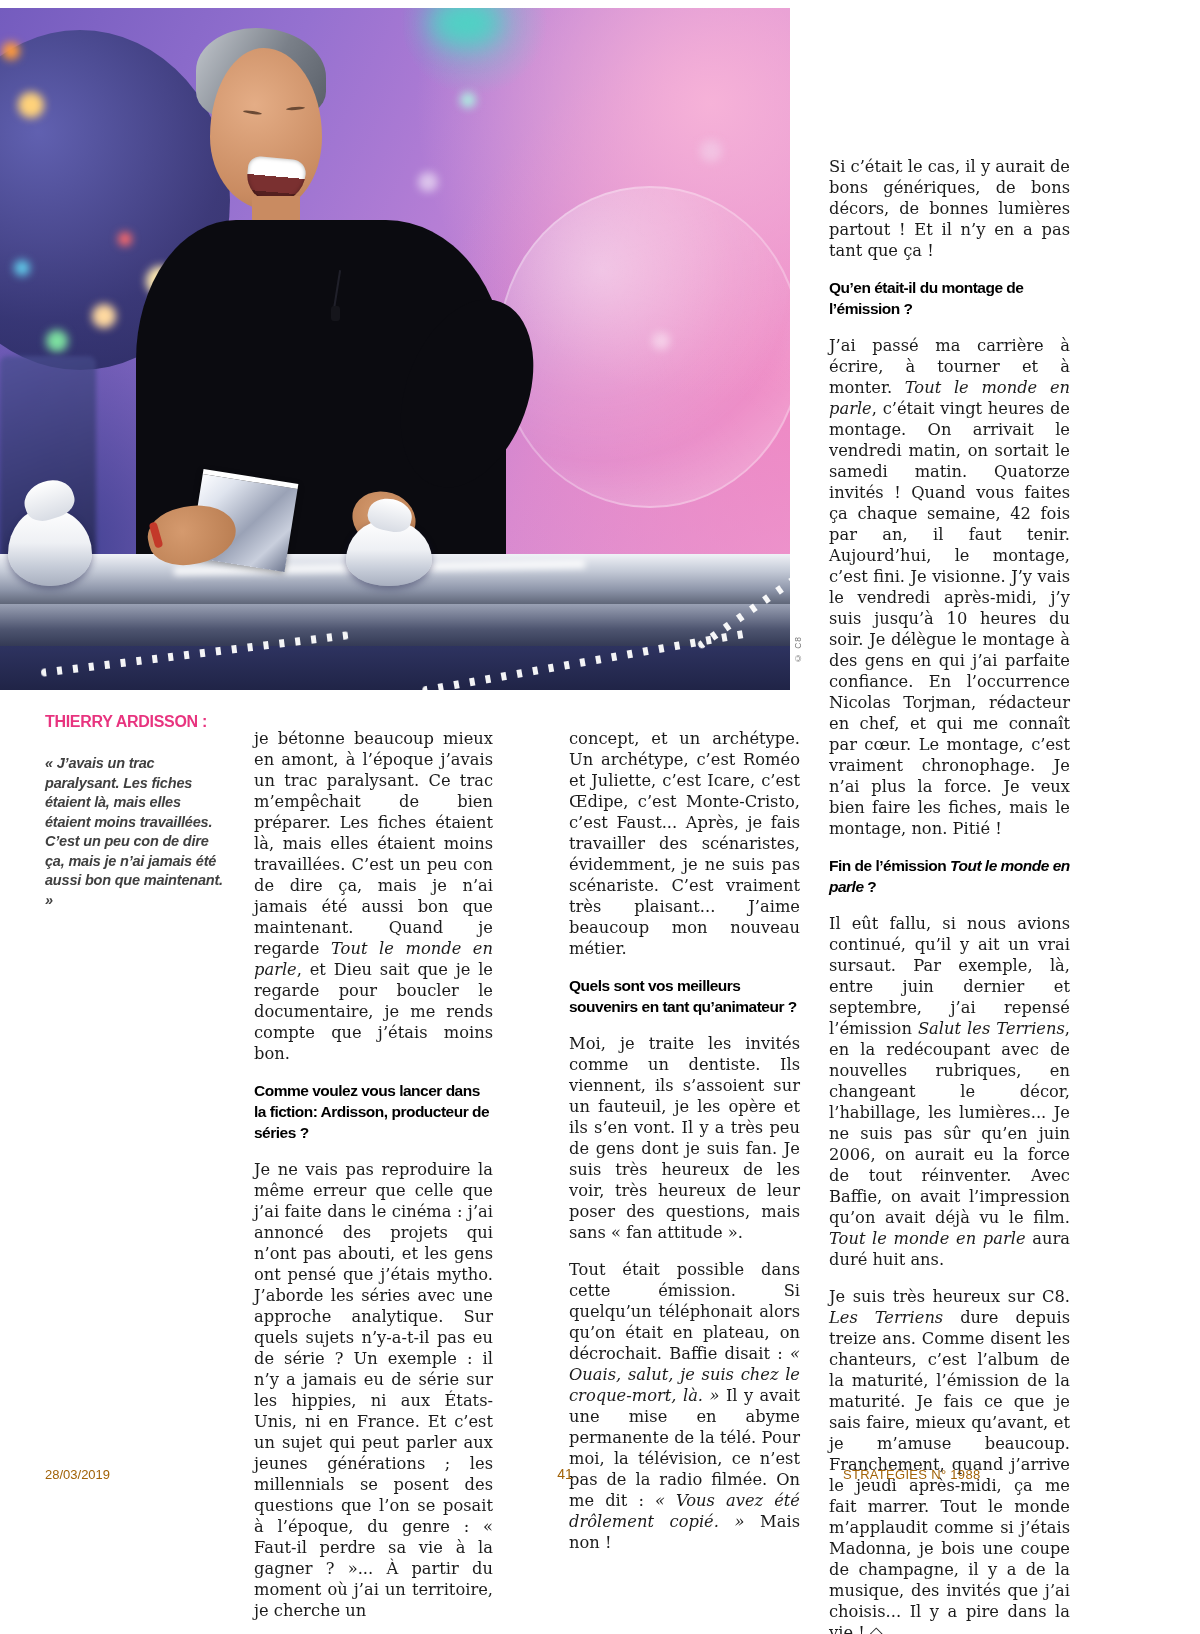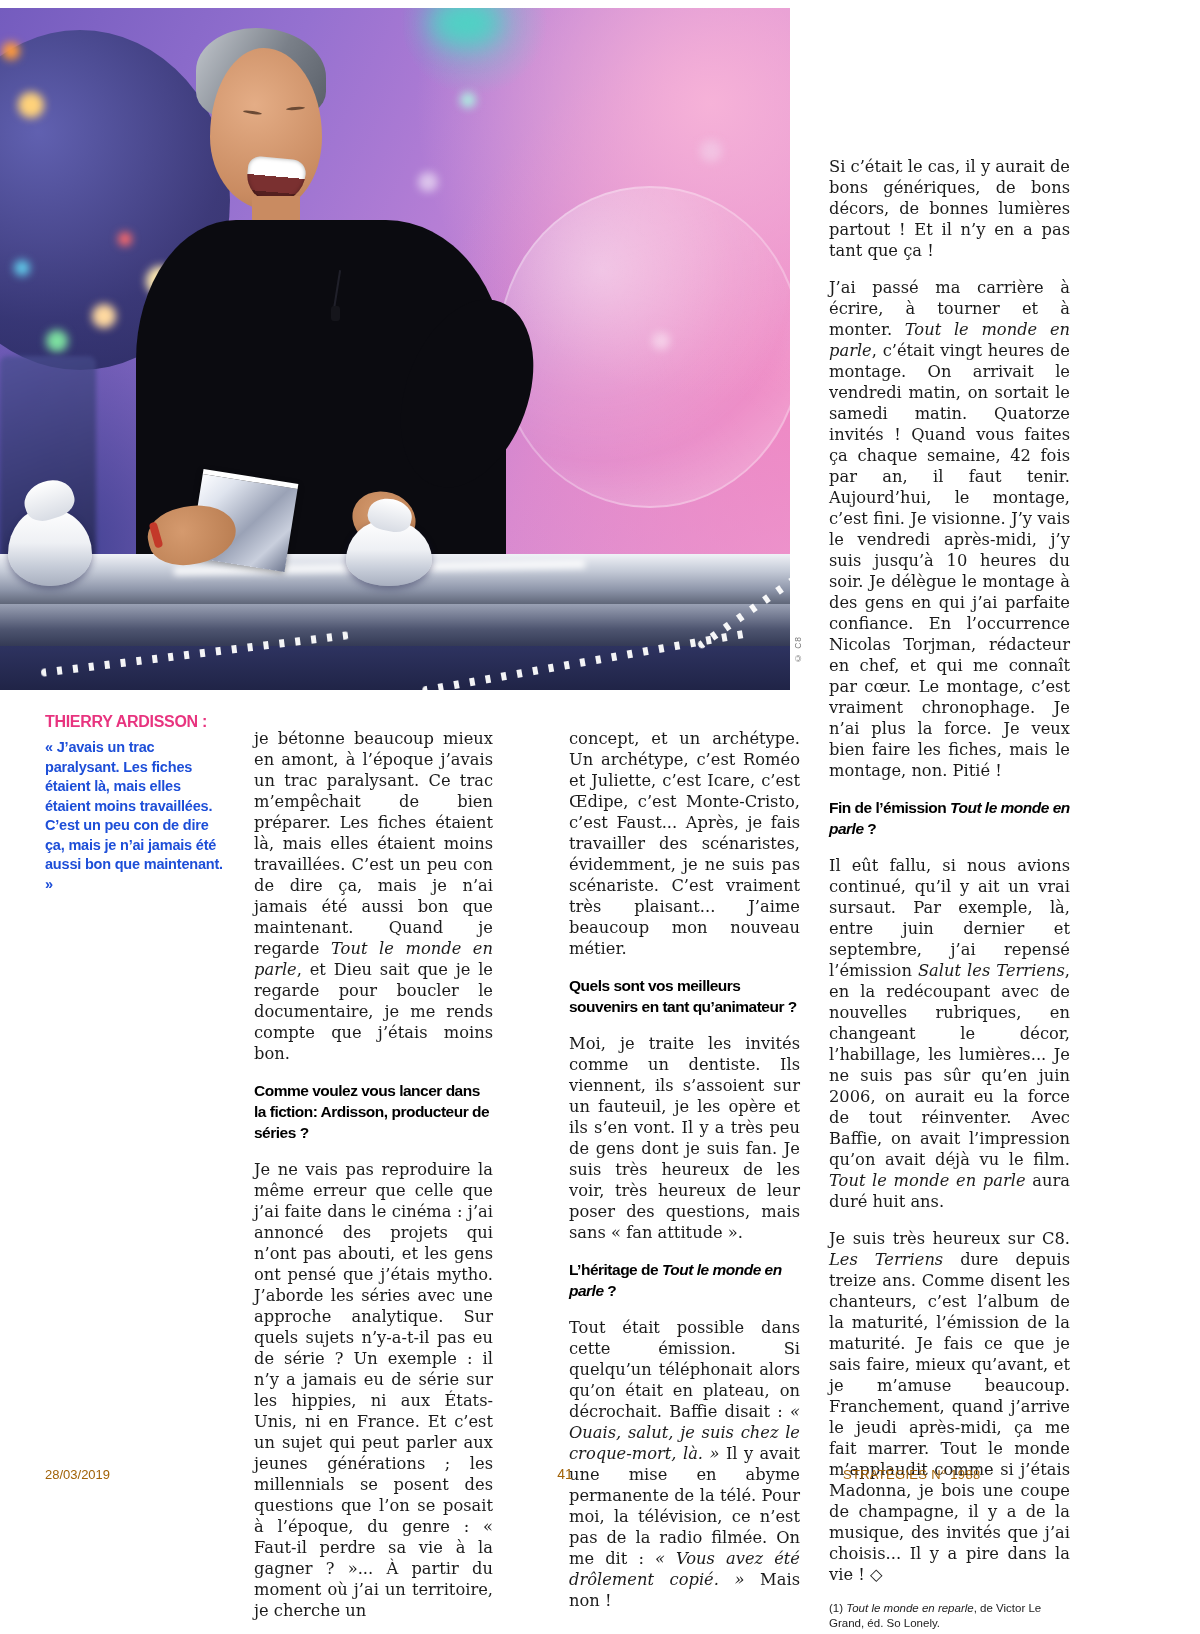--- a/index.html
+++ b/index.html
@@ -71,22 +71,22 @@
     background:linear-gradient(#ffffff,#d8dce4);border-radius:50% 50% 40% 40%;transform:rotate(12deg);}
 
   
   .credit{position:absolute;left:793px;top:636px;writing-mode:vertical-rl;transform:rotate(180deg);
     font-family:"Liberation Sans",sans-serif;font-size:8.5px;color:#777;letter-spacing:1px;}
 
   
   .pullquote{position:absolute;left:45px;top:712px;width:180px;
     font-family:"Liberation Sans",sans-serif;}
   .pq-speaker{font-weight:700;font-size:16px;line-height:20px;color:#e8347f;letter-spacing:-.3px;}
-  .pq-text{margin-top:6px;font-weight:700;font-size:14.5px;line-height:19.5px;
-    color:#1d4ed8;letter-spacing:-.2px;}
+  .pq-text{margin-top:22px;font-weight:700;font-style:italic;font-size:14.5px;line-height:19.5px;
+    color:#404040;letter-spacing:-.2px;}
 
   .col{position:absolute;text-align:justify;font-size:16.3px;line-height:21px;}
   .col-1{left:238px;top:712px;width:271px;}
   .col-2{left:553px;top:712px;width:263px;}
   .col-3{left:813px;top:140px;width:273px;}
   .col p{margin:16px;}
   .q{margin:21px 0 0 0;font-family:"Liberation Sans",sans-serif;font-weight:700;
      font-size:15.5px;line-height:21px;letter-spacing:-.5px;font-stretch:semi-condensed;
      text-align:left;color:#000;}
   .q:first-child{margin-top:0;}
@@ -158,26 +158,26 @@
   <div class="col col-1">
     <p>je bétonne beaucoup mieux en amont, à l’époque j’avais un trac paralysant. Ce trac m’empêchait de bien préparer. Les fiches étaient là, mais elles étaient moins travaillées. C’est un peu con de dire ça, mais je n’ai jamais été aussi bon que maintenant. Quand je regarde <i>Tout le monde en parle</i>, et Dieu sait que je le regarde pour boucler le documentaire, je me rends compte que j’étais moins bon.</p>
     <p class="q">Comme voulez vous lancer dans la fiction: Ardisson, producteur de séries ?</p>
     <p>Je ne vais pas reproduire la même erreur que celle que j’ai faite dans le cinéma : j’ai annoncé des projets qui n’ont pas abouti, et les gens ont pensé que j’étais mytho. J’aborde les séries avec une approche analytique. Sur quels sujets n’y-a-t-il pas eu de série ? Un exemple : il n’y a jamais eu de série sur les hippies, ni aux États-Unis, ni en France. Et c’est un sujet qui peut parler aux jeunes générations ; les millennials se posent des questions que l’on se posait à l’époque, du genre : « Faut-il perdre sa vie à la gagner ? »... À partir du moment où j’ai un territoire, je cherche un</p>
   </div>
 
   <div class="col col-2">
     <p>concept, et un archétype. Un archétype, c’est Roméo et Juliette, c’est Icare, c’est Œdipe, c’est Monte-Cristo, c’est Faust... Après, je fais travailler des scénaristes, évidemment, je ne suis pas scénariste. C’est vraiment très plaisant... J’aime beaucoup mon nouveau métier.</p>
     <p class="q">Quels sont vos meilleurs souvenirs en tant qu’animateur ?</p>
     <p>Moi, je traite les invités comme un dentiste. Ils viennent, ils s’assoient sur un fauteuil, je les opère et ils s’en vont. Il y a très peu de gens dont je suis fan. Je suis très heureux de les voir, très heureux de leur poser des questions, mais sans « fan attitude ».</p>
-    <p class="q">L’héritage de <i>Tout le monde en parle</i> ?</p>
     <p>Tout était possible dans cette émission. Si quelqu’un téléphonait alors qu’on était en plateau, on décrochait. Baffie disait : <i>« Ouais, salut, je suis chez le croque-mort, là. »</i> Il y avait une mise en abyme permanente de la télé. Pour moi, la télévision, ce n’est pas de la radio filmée. On me dit : <i>« Vous avez été drôlement copié. »</i> Mais non !</p>
   </div>
 
   <div class="col col-3">
     <p>Si c’était le cas, il y aurait de bons génériques, de bons décors, de bonnes lumières partout ! Et il n’y en a pas tant que ça !</p>
+    <p class="q">Qu’en était-il du montage de l’émission ?</p>
     <p>J’ai passé ma carrière à écrire, à tourner et à monter. <i>Tout le monde en parle</i>, c’était vingt heures de montage. On arrivait le vendredi matin, on sortait le samedi matin. Quatorze invités ! Quand vous faites ça chaque semaine, 42 fois par an, il faut tenir. Aujourd’hui, le montage, c’est fini. Je visionne. J’y vais le vendredi après-midi, j’y suis jusqu’à 10 heures du soir. Je délègue le montage à des gens en qui j’ai parfaite confiance. En l’occurrence Nicolas Torjman, rédacteur en chef, et qui me connaît par cœur. Le montage, c’est vraiment chronophage. Je n’ai plus la force. Je veux bien faire les fiches, mais le montage, non. Pitié !</p>
     <p class="q">Fin de l’émission <i>Tout le monde en parle</i> ?</p>
     <p>Il eût fallu, si nous avions continué, qu’il y ait un vrai sursaut. Par exemple, là, entre juin dernier et septembre, j’ai repensé l’émission <i>Salut les Terriens</i>, en la redécoupant avec de nouvelles rubriques, en changeant le décor, l’habillage, les lumières... Je ne suis pas sûr qu’en juin 2006, on aurait eu la force de tout réinventer. Avec Baffie, on avait l’impression qu’on avait déjà vu le film. <i>Tout le monde en parle</i> aura duré huit ans.</p>
     <p>Je suis très heureux sur C8. <i>Les Terriens</i> dure depuis treize ans. Comme disent les chanteurs, c’est l’album de la maturité, l’émission de la maturité. Je fais ce que je sais faire, mieux qu’avant, et je m’amuse beaucoup. Franchement, quand j’arrive le jeudi après-midi, ça me fait marrer. Tout le monde m’applaudit comme si j’étais Madonna, je bois une coupe de champagne, il y a de la musique, des invités que j’ai choisis... Il y a pire dans la vie ! ◇</p>
     <p class="footnote">(1) <i>Tout le monde en reparle</i>, de Victor Le Grand, éd. So Lonely.</p>
   </div>
 
   <div class="footer">
     <span class="f-date">28/03/2019</span>
     <span class="f-page">41</span>

